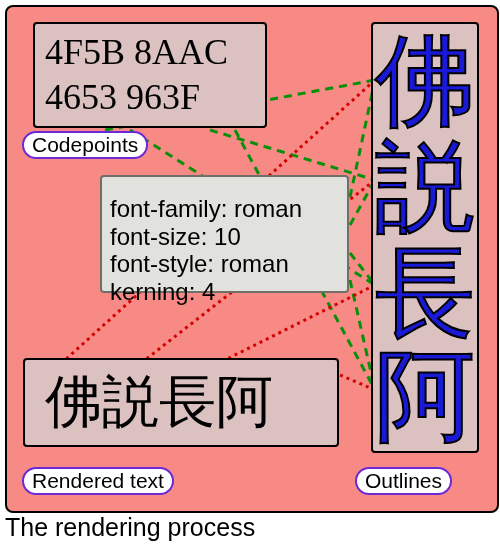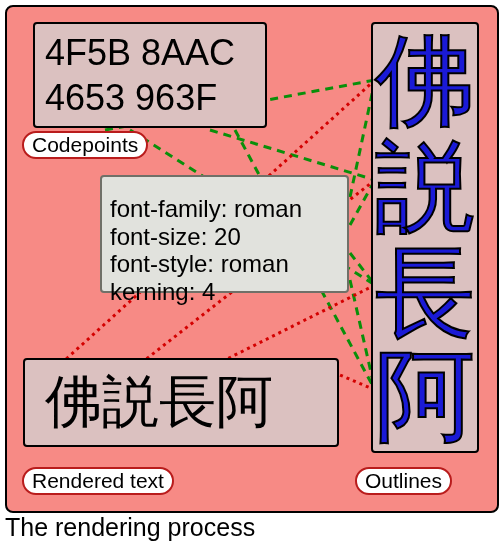--- a/index.html
+++ b/index.html
@@ -31,21 +31,21 @@
   }
   .codepoints-box {
     left: 33px;
     top: 22px;
     width: 234px;
     height: 106px;
     font-size: 36px;
     line-height: 1.25;
     padding: 6px 10px;
     box-sizing: border-box;
-    font-family: Liberation Sans, sans-serif;
+    font-family: Liberation Serif, serif;
   }
   .attrs-box {
     left: 100px;
     top: 175px;
     width: 249px;
     height: 118px;
     background: #e1e2dd;
     font-size: 24px;
     line-height: 1.15;
     padding: 18px 8px;
@@ -74,21 +74,21 @@
     font-size: 100px;
     color: #1a1ad6;
     -webkit-text-stroke: 2px #000;
     left: 50%;
     transform: translateX(-50%);
     line-height: 1;
   }
   .label {
     position: absolute;
     background: #fff;
-    border: 2px solid #b91c1c;
+    border: 2px solid #6d28d9;
     border-radius: 14px;
     font-size: 21px;
     padding: 0px 8px;
     font-family: Arial, sans-serif;
     white-space: nowrap;
   }
   .label-codepoints { left: 22px; top: 131px; }
   .label-attrs { left: 21px; top: 297px; }
   .label-rendered { left: 22px; top: 467px; }
   .label-outlines { left: 355px; top: 467px; }
@@ -135,21 +135,21 @@
     </g>
   </svg>
 
   <div class="box codepoints-box">
     <div>4F5B 8AAC</div>
     <div>4653 963F</div>
   </div>
 
   <div class="box attrs-box">
     <div>font-family: roman</div>
-    <div>font-size: 20</div>
+    <div>font-size: 10</div>
     <div>font-style: roman</div>
     <div>kerning: 4</div>
   </div>
 
   <div class="box rendered-box">
     <span>佛説長阿</span>
   </div>
 
   <div class="box outlines-box">
     <span class="outlines-char" style="top:6px">佛</span>

